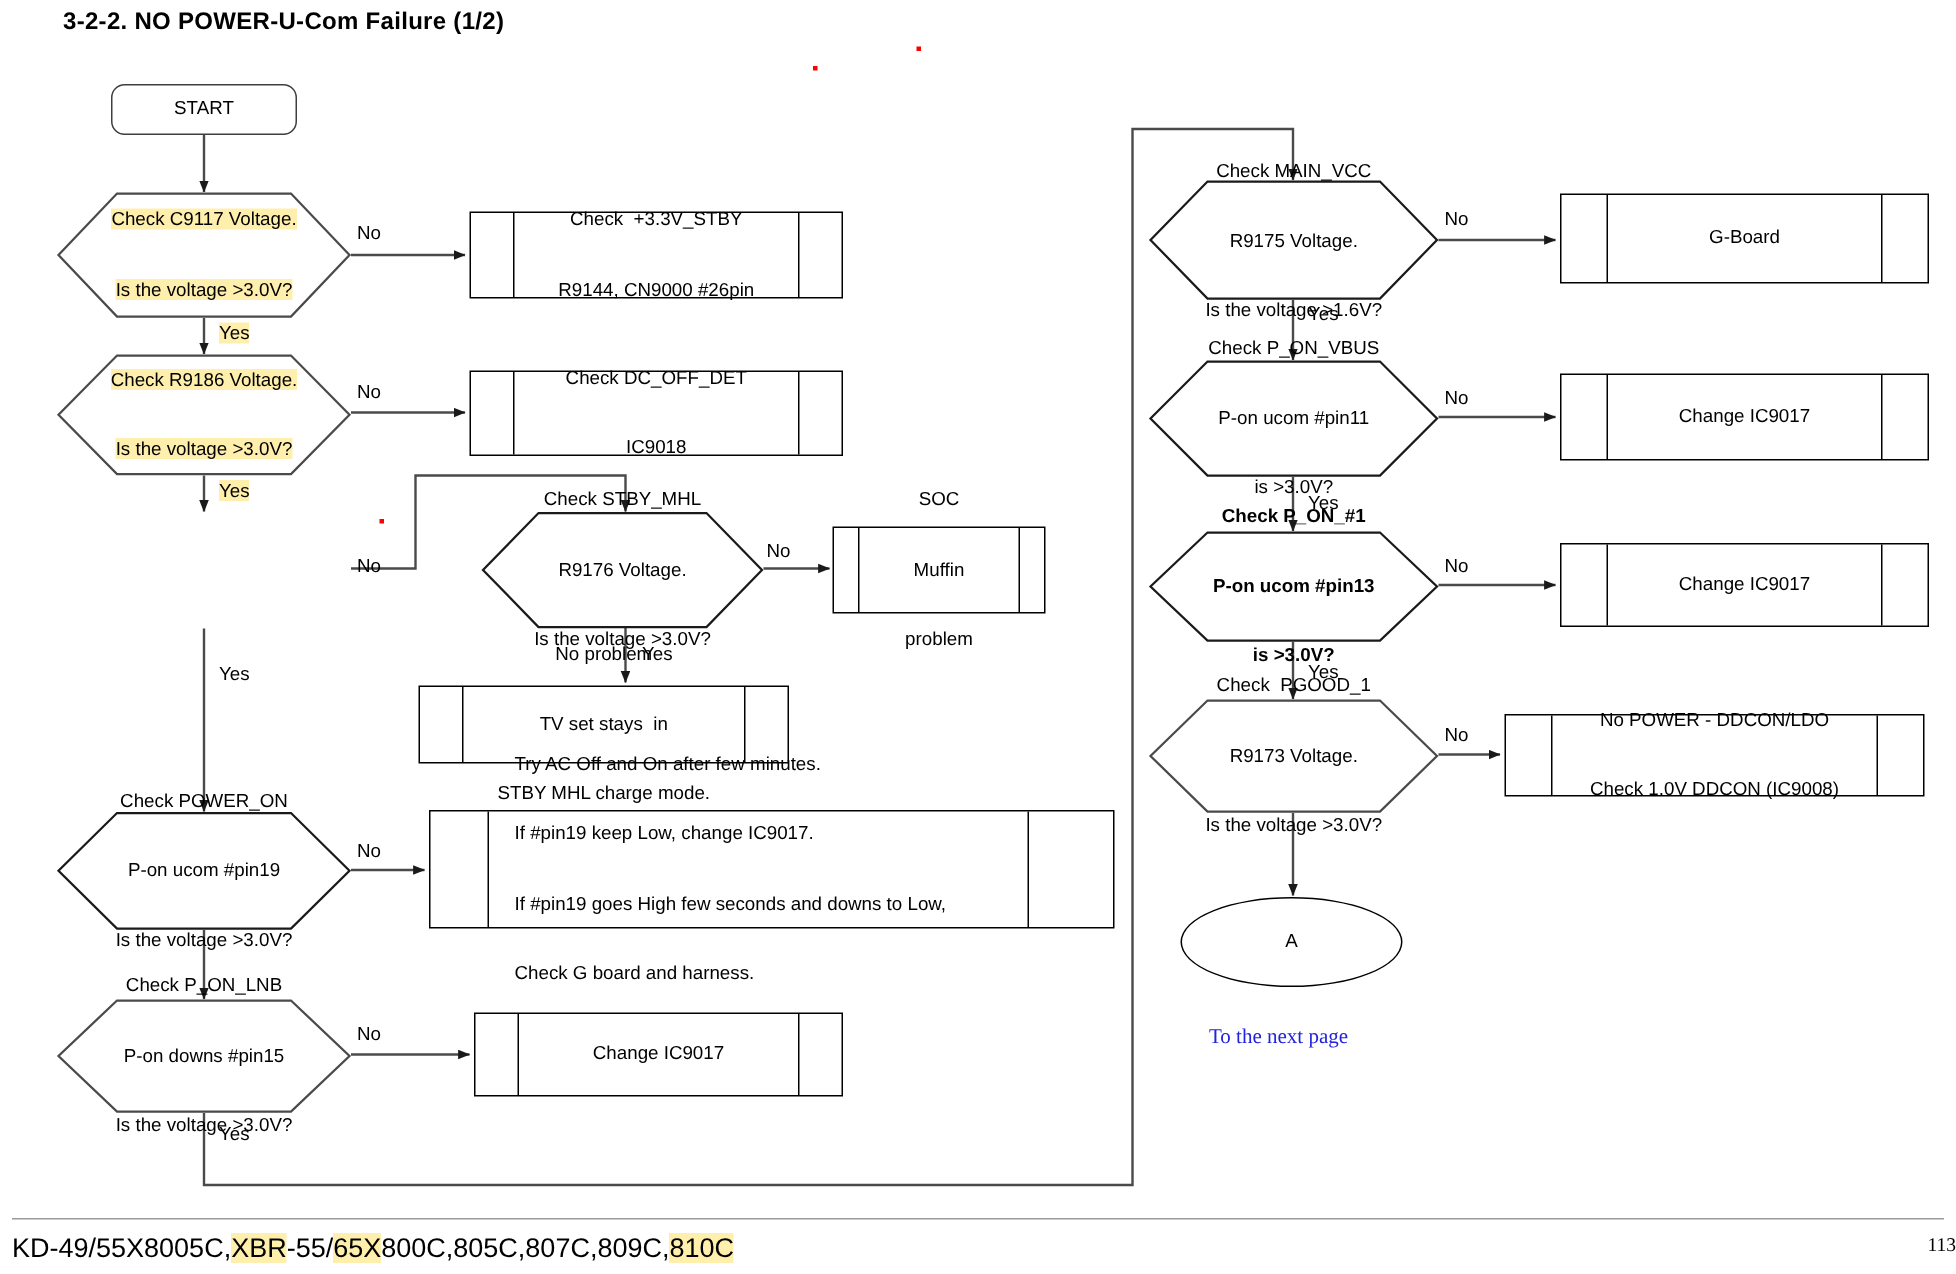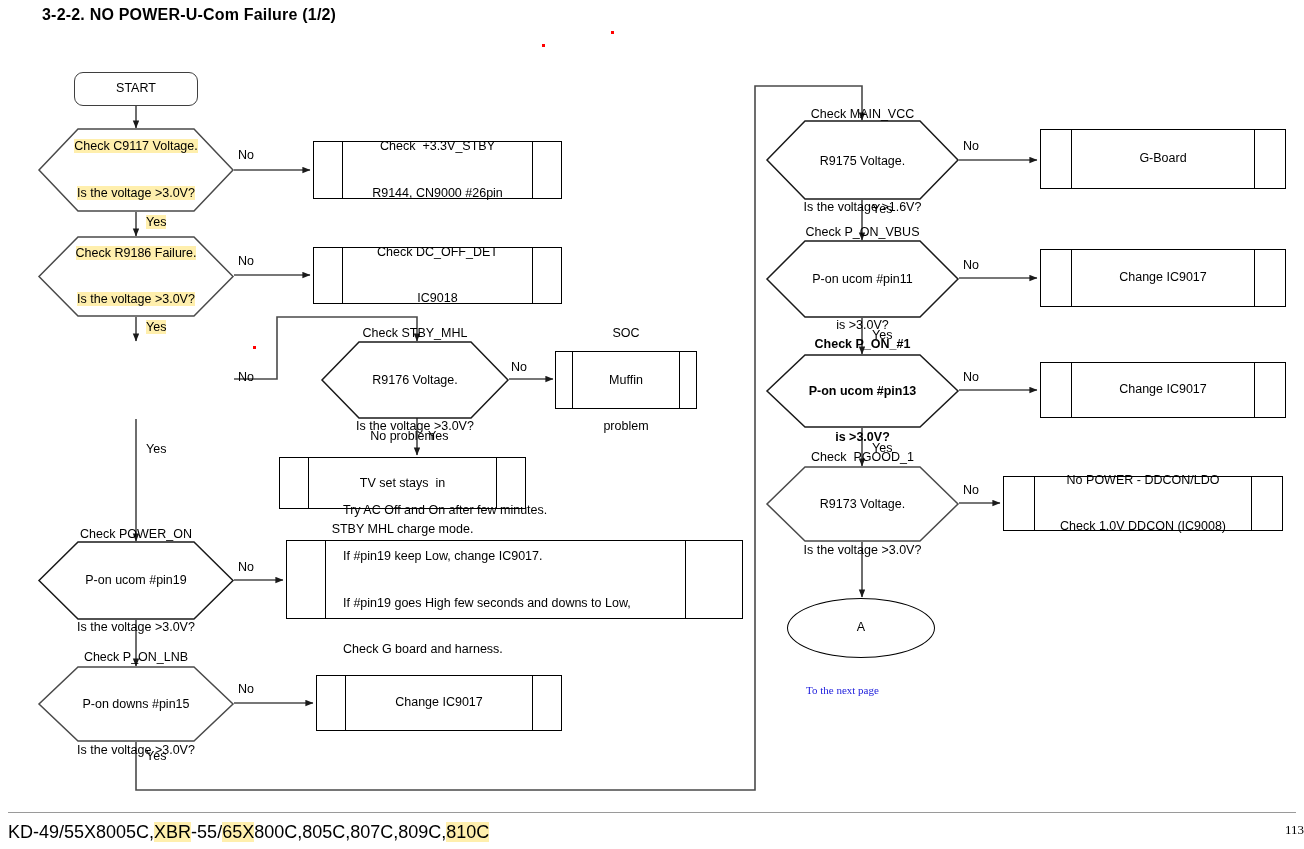--- a/index.html
+++ b/index.html
@@ -38,21 +38,21 @@
   .hl{background:#ffefad;}
 
   
   .elab{position:absolute;font-size:12.5px;line-height:14px;white-space:nowrap;}
 
   
   .oval{border:1.3px solid #000;border-radius:50%;background:#fff;}
 
   
   .nextpage{position:absolute;font-family:"Liberation Serif",serif;
-            font-size:11px;color:#2222dd;white-space:nowrap;}
+            font-size:14px;color:#2222dd;white-space:nowrap;}
 
   
   .dot{position:absolute;width:3px;height:3px;background:#ff0000;}
 
   
   .frule{position:absolute;left:8px;top:812px;width:1288px;height:0;
          border-top:1px solid #9a9a9a;}
   .footer{position:absolute;left:8px;top:822px;font-size:18px;white-space:nowrap;}
   .pageno{position:absolute;right:0px;top:822px;font-size:13px;
           font-family:"Liberation Serif",serif;white-space:nowrap;}
@@ -113,21 +113,21 @@
       <path d="M959,390 L1037,390" marker-end="url(#ah)"></path>
 
       <path d="M862,428 L862,466" marker-end="url(#ah)"></path>
 
       <path d="M959,503 L1000,503" marker-end="url(#ah)"></path>
 
       <path d="M862,542 L862,597" marker-end="url(#ah)"></path>
     </g>
   </svg>
 
-  <div class="node term" style="left:74px;top:72px;width:124px;height:34px;padding-left:12px;">
+  <div class="node term" style="left:74px;top:56px;width:124px;height:34px;padding-left:12px;">
     <div class="ntext">START</div>
   </div>
 
   <div class="node hex" style="left:38px;top:128px;width:196px;height:84px;">
     <svg width="196" height="84" viewBox="0 0 196 84">
       <polygon points="40,1 156,1 195,42 156,83 40,83 1,42" fill="#fff" stroke="#4a4a4a" stroke-width="1.5"></polygon>
     </svg>
     <div class="ntext">
       <div><span class="hl">Check C9117 Voltage.</span></div>
       <div><span class="hl">Is the voltage &gt;3.0V?</span></div>
@@ -143,21 +143,21 @@
       <div>Check  +3.3V_STBY</div>
       <div>R9144, CN9000 #26pin</div>
     </div>
   </div>
 
   <div class="node hex" style="left:38px;top:236px;width:196px;height:81px;">
     <svg width="196" height="81" viewBox="0 0 196 81">
       <polygon points="40,1 156,1 195,40.5 156,80 40,80 1,40.5" fill="#fff" stroke="#4a4a4a" stroke-width="1.5"></polygon>
     </svg>
     <div class="ntext">
-      <div><span class="hl">Check R9186 Failure.</span></div>
+      <div><span class="hl">Check R9186 Voltage.</span></div>
       <div><span class="hl">Is the voltage &gt;3.0V?</span></div>
     </div>
   </div>
   <div class="elab" style="left:238px;top:254px;">No</div>
   <div class="elab hl" style="left:146px;top:320px;">Yes</div>
 
   <div class="node pbox" style="left:313px;top:247px;width:249px;height:57px;">
     <div class="bar" style="left:28px;"></div>
     <div class="bar" style="right:28px;"></div>
     <div class="ntext">

